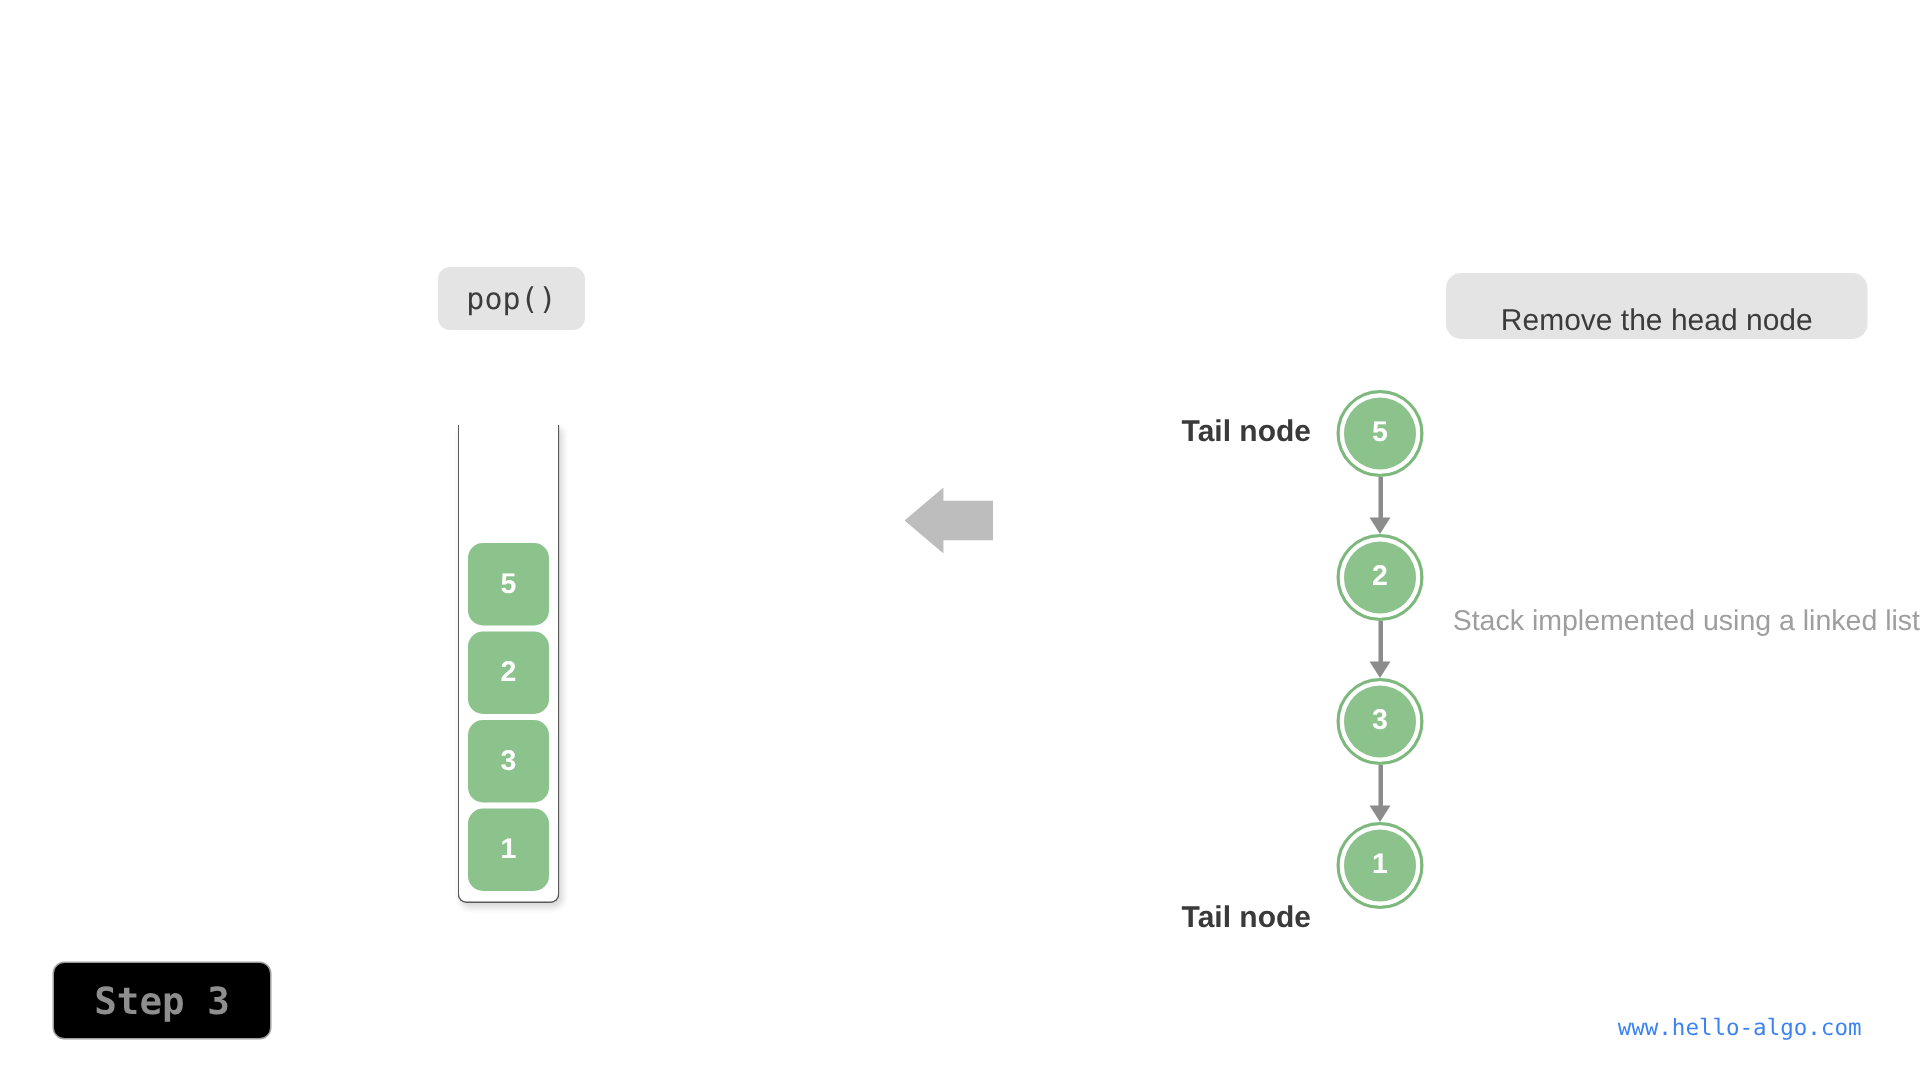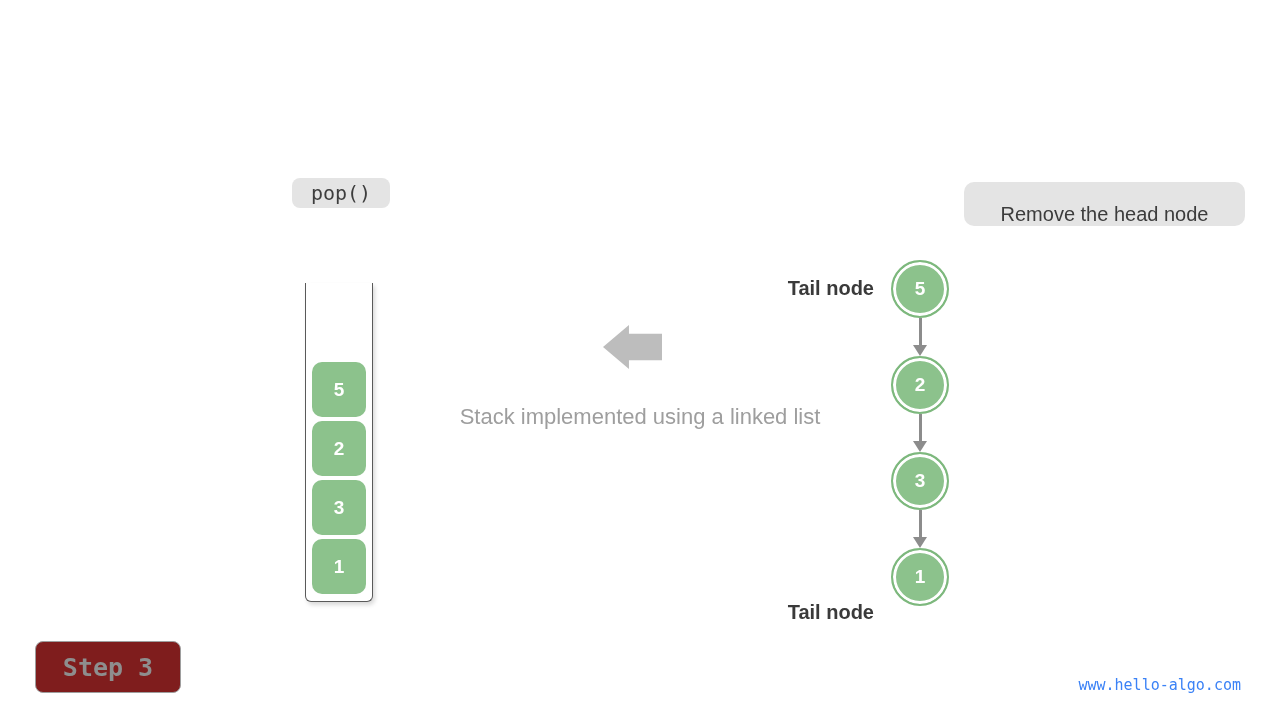--- a/index.html
+++ b/index.html
@@ -10,21 +10,21 @@
     height: 720px;
     background: #ffffff;
     overflow: hidden;
     font-family: "Liberation Sans", sans-serif;
   }
 
   
   .op-box {
     position: absolute;
     left: 292px; top: 178px;
-    width: 98px; height: 30px;
+    width: 98px; height: 42px;
     background: #e4e4e4;
     border-radius: 8px;
     display: flex; align-items: center; justify-content: center;
     font-family: "DejaVu Sans Mono", monospace;
     font-size: 20px; color: #3d3d3d;
   }
   .action-box {
     position: absolute;
     left: 964px; top: 182px;
     width: 281px; height: 44px;
@@ -65,22 +65,22 @@
     left: 603px; top: 325px;
     width: 59px; height: 44px;
     background: #bdbdbd;
     clip-path: polygon(0% 50%, 44% 0%, 44% 20%, 100% 20%, 100% 80%, 44% 80%, 44% 100%);
   }
 
   
   .caption {
     position: absolute;
     left: 0; right: 0; top: 404px;
-    text-align: center;
-    font-size: 22px; color: #9e9e9e;
+    text-align: right;
+    font-size: 19px; color: #9e9e9e;
   }
 
   
   .ll-node {
     position: absolute;
     left: 891px;
     width: 58px; height: 58px;
     background: #8cc28c;
     border: 2px solid #7db87d;
     border-radius: 50%;
@@ -117,21 +117,21 @@
     font-size: 20px; font-weight: bold; color: #3a3a3a;
   }
   .ll-label.head { top: 277px; }
   .ll-label.tail { top: 565px; margin-top: 36px; }
 
   
   .step-box {
     position: absolute;
     left: 35px; top: 641px;
     width: 146px; height: 52px;
-    background: #7f1d1d;
+    background: #000000;
     border: 1.5px solid #9e9e9e;
     border-radius: 8px;
     display: flex; align-items: center; justify-content: center;
     font-family: "DejaVu Sans Mono", monospace;
     font-size: 25px; font-weight: bold; color: #8e8e8e;
   }
   .watermark {
     position: absolute;
     right: 39px; top: 676px;
     font-family: "DejaVu Sans Mono", monospace;

